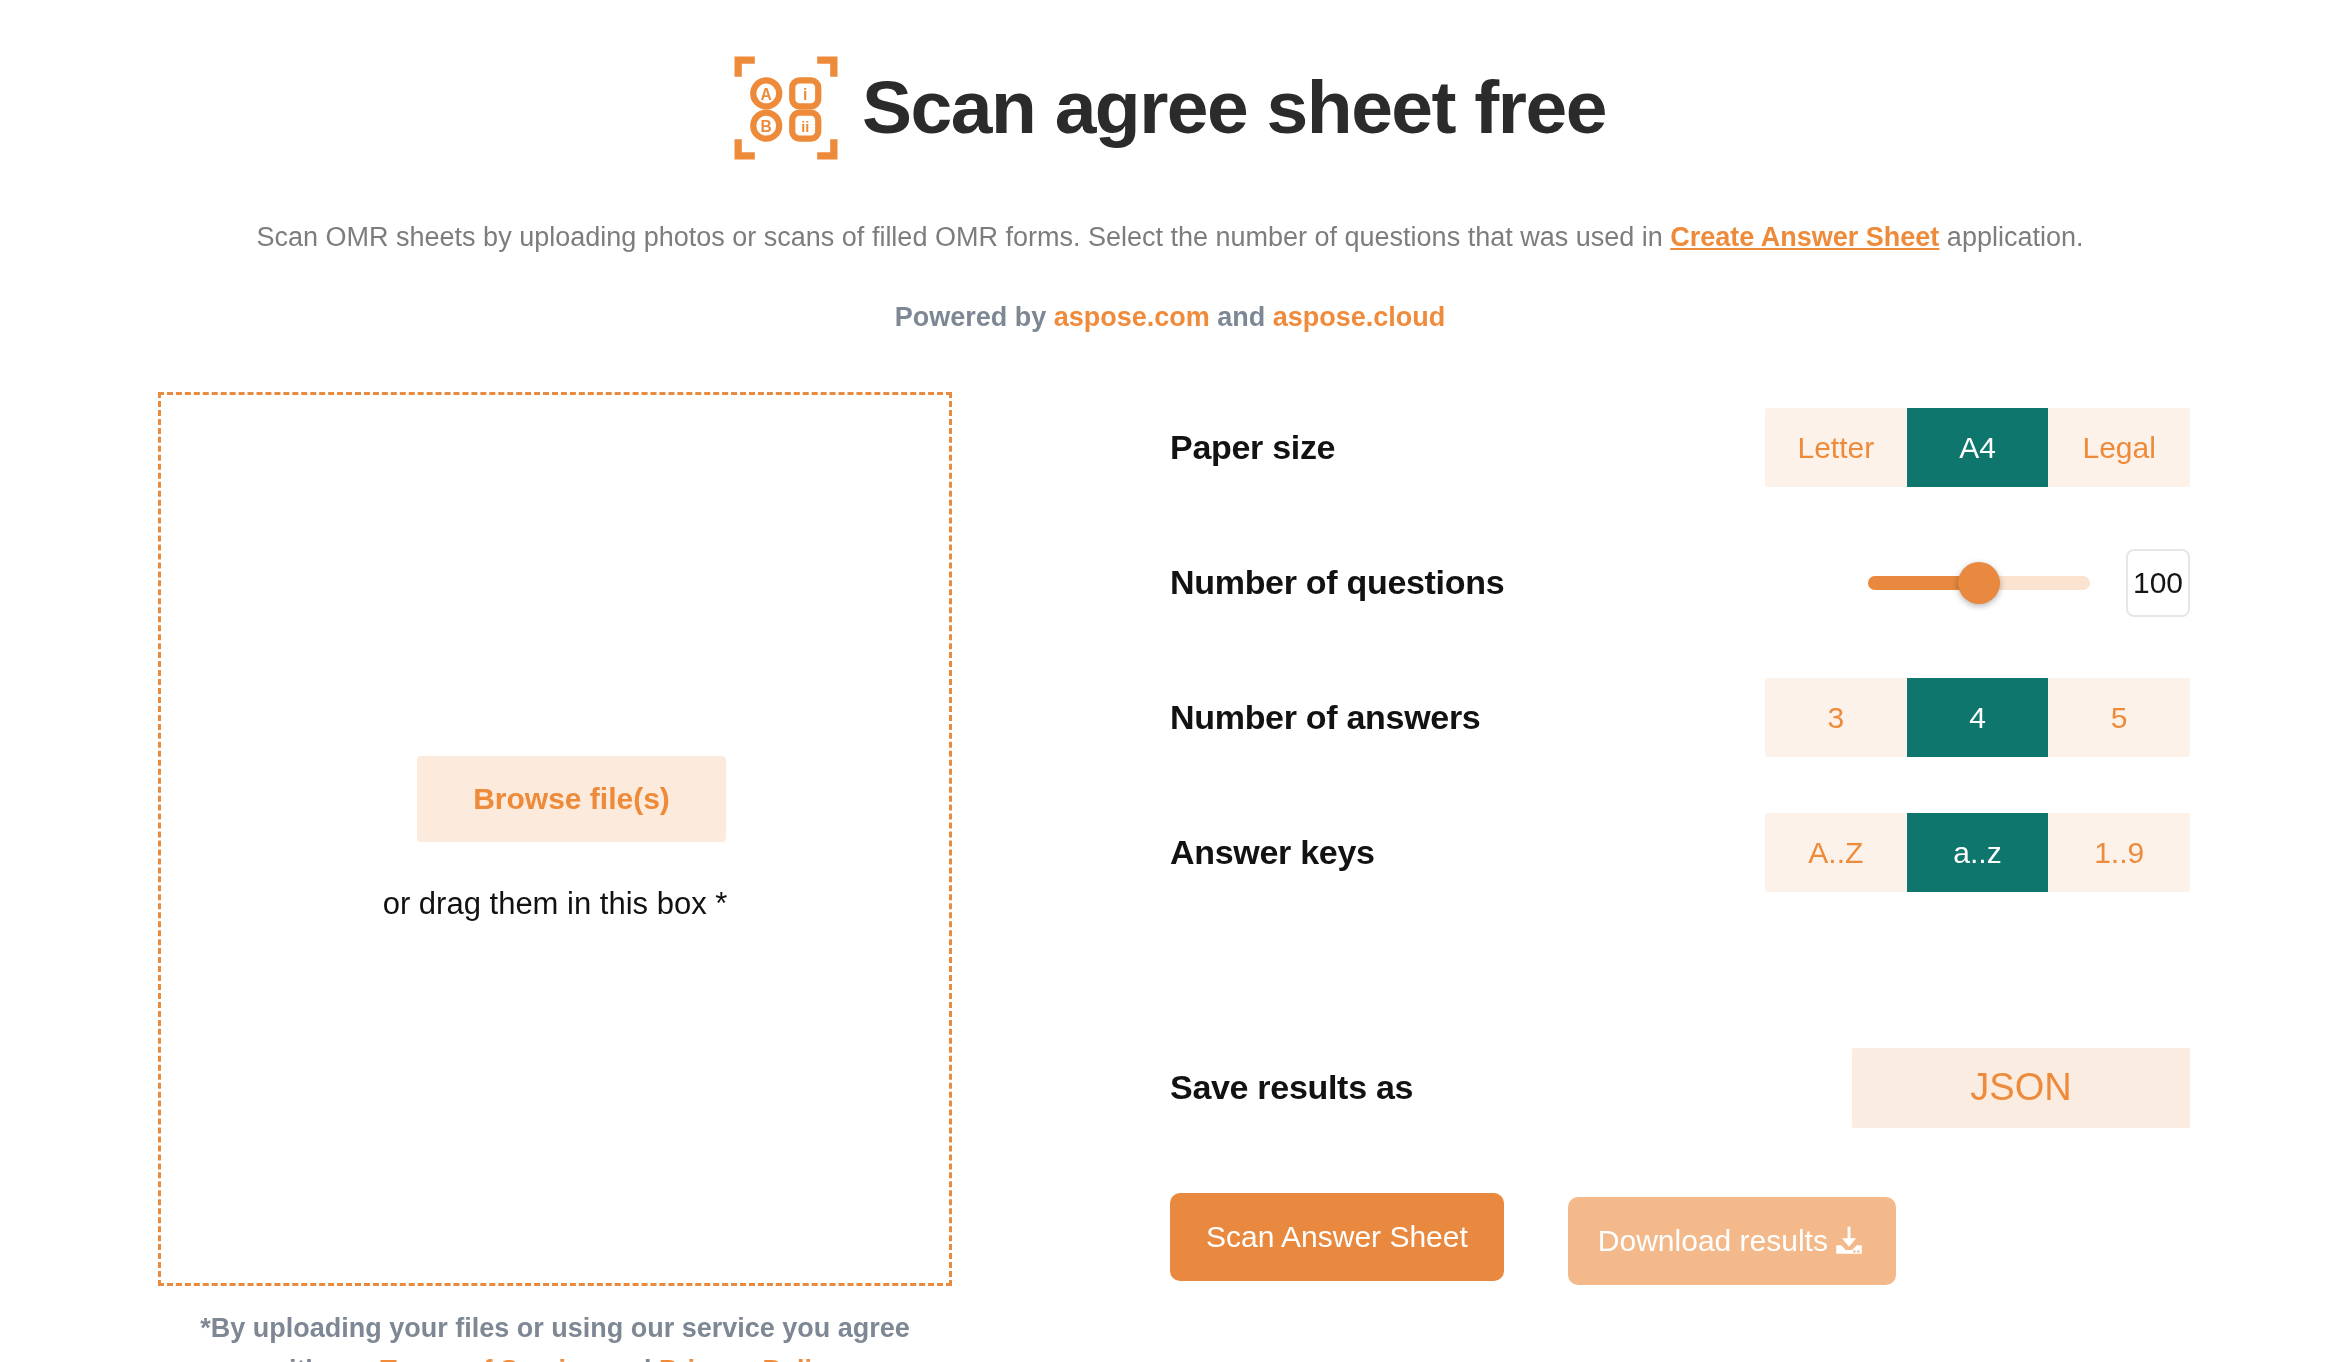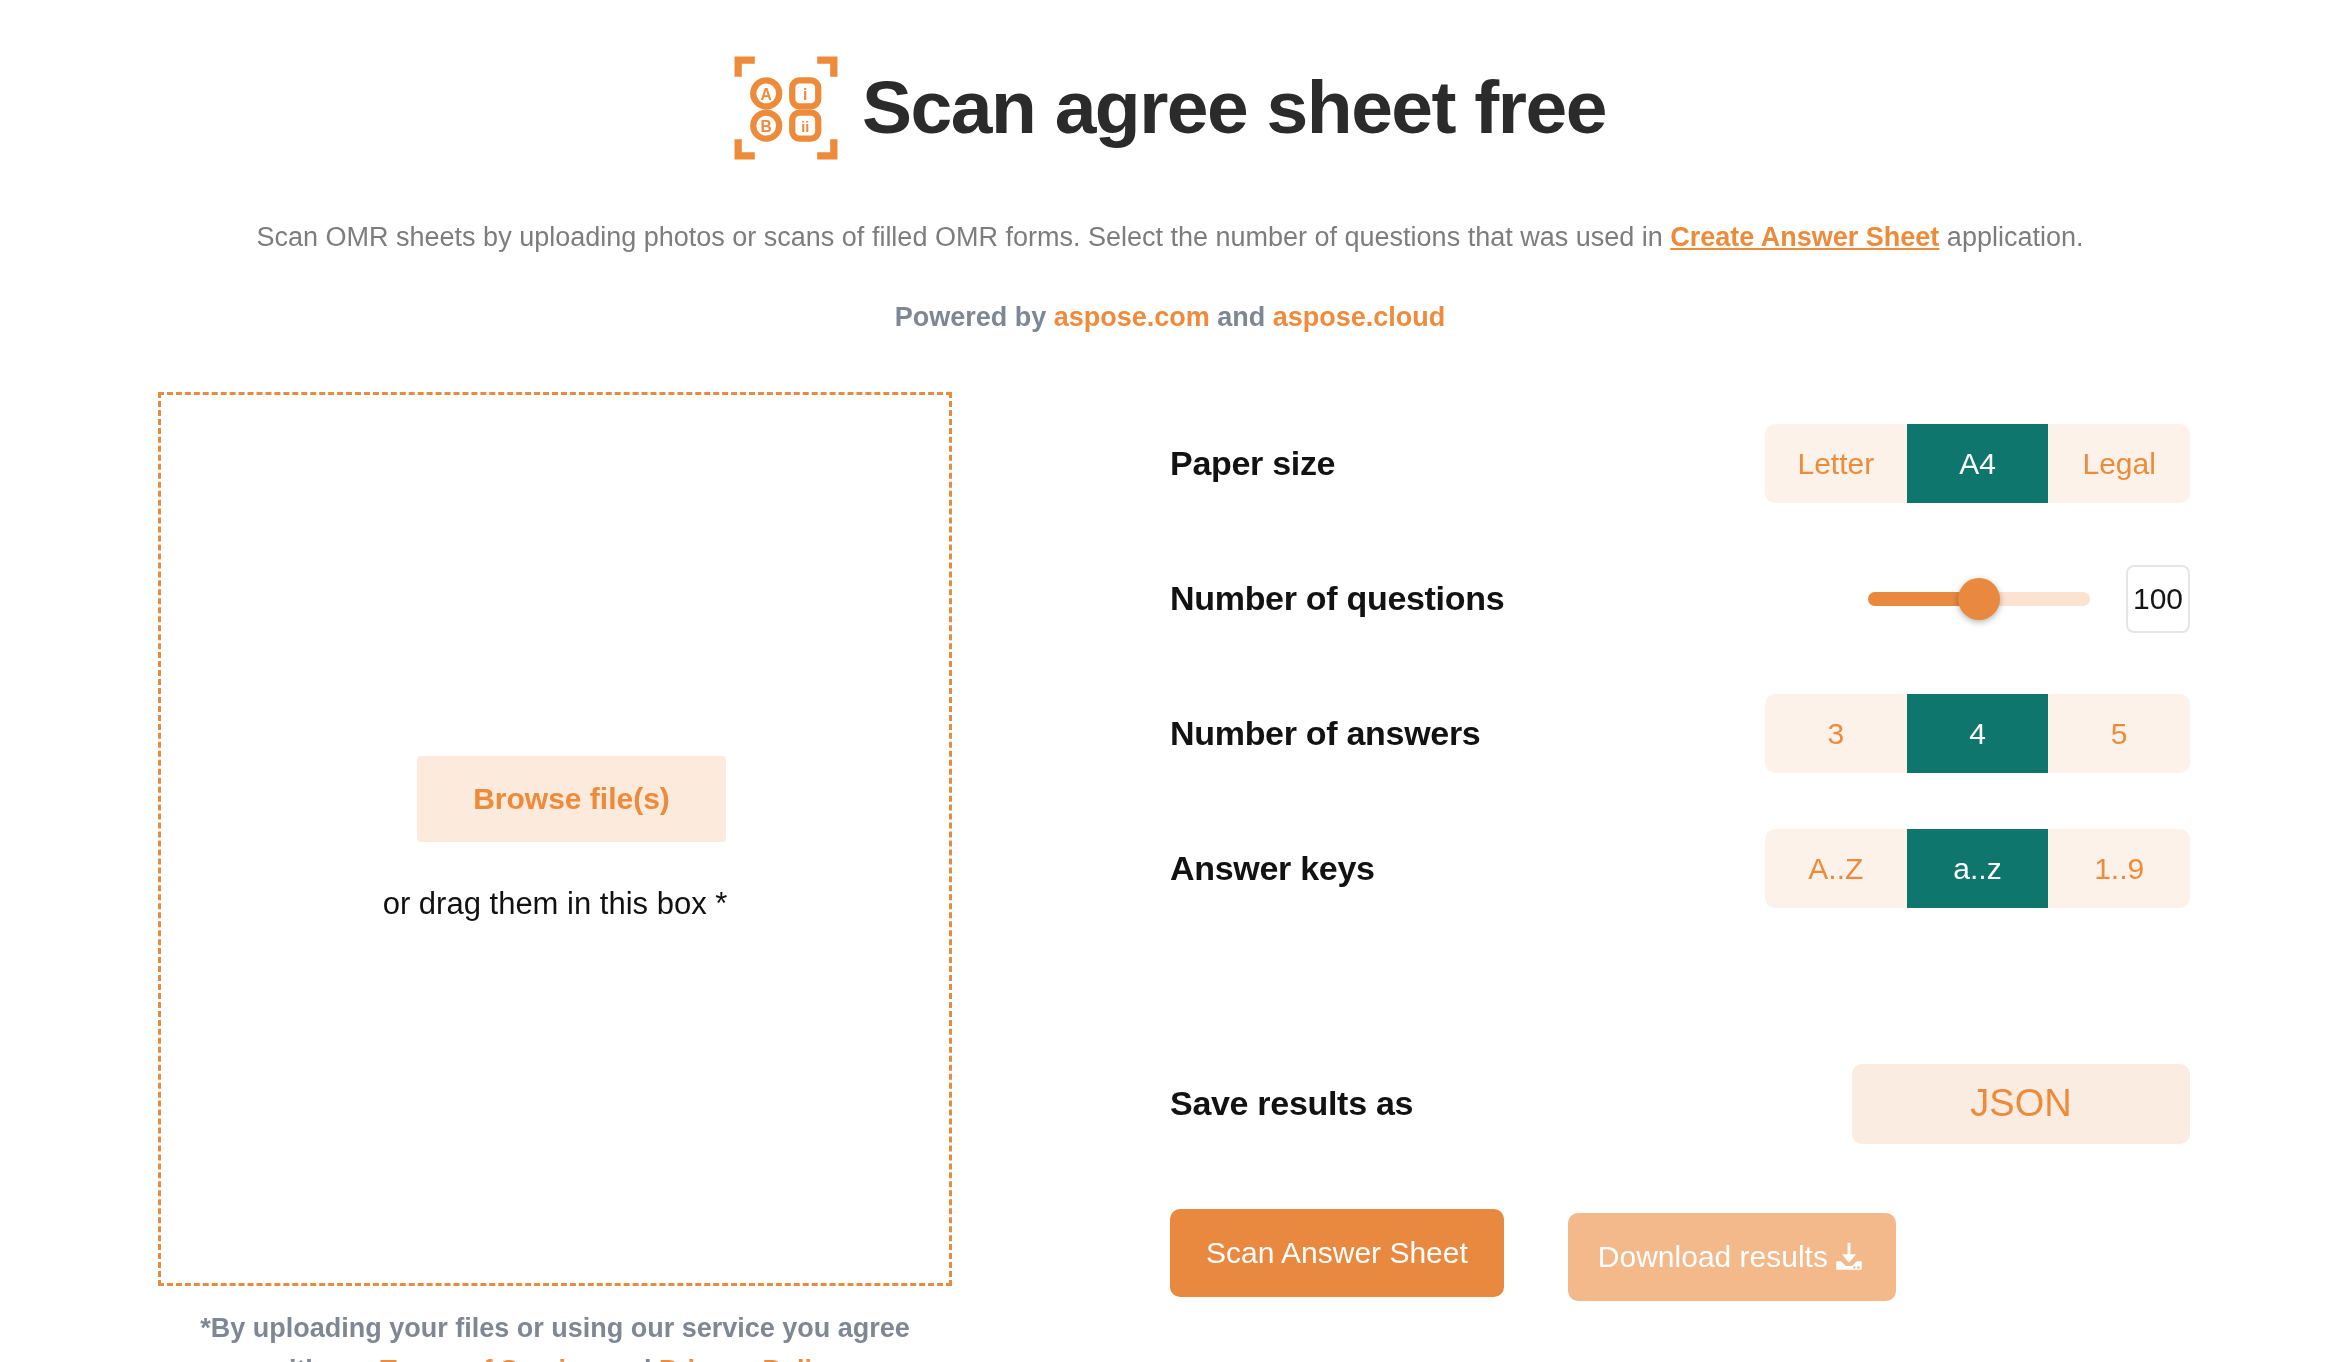--- a/index.html
+++ b/index.html
@@ -129,21 +129,21 @@
   .agreement a {
     color: #F08B3B;
     text-decoration: none;
     font-weight: 700;
   }
 
   
   .settings {
     position: absolute;
     left: 1170px;
-    top: 16px;
+    top: 0;
     width: 1020px;
   }
   .setting-row {
     display: flex;
     align-items: center;
     justify-content: space-between;
     height: 135px;
   }
   .setting-label {
     font-size: 34px;
@@ -154,21 +154,21 @@
   .setting-control {
     display: flex;
     align-items: center;
     justify-content: flex-end;
   }
 
   
   .segmented {
     display: flex;
     background: #FDF2E9;
-    border-radius: 10px;
+    border-radius: 2px;
     overflow: hidden;
     width: 425px;
     height: 79px;
   }
   .seg {
     flex: 1 1 0;
     display: flex;
     align-items: center;
     justify-content: center;
     font-size: 30px;

